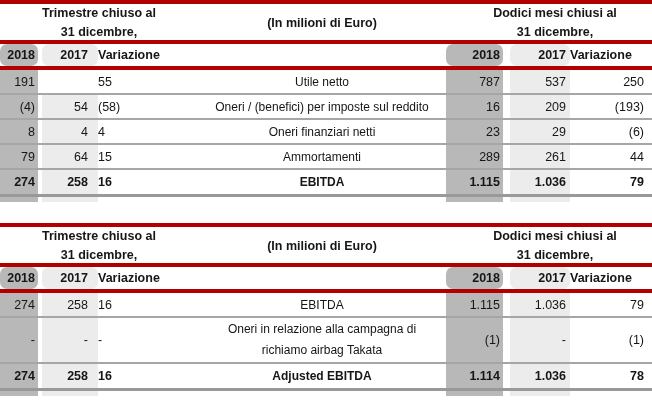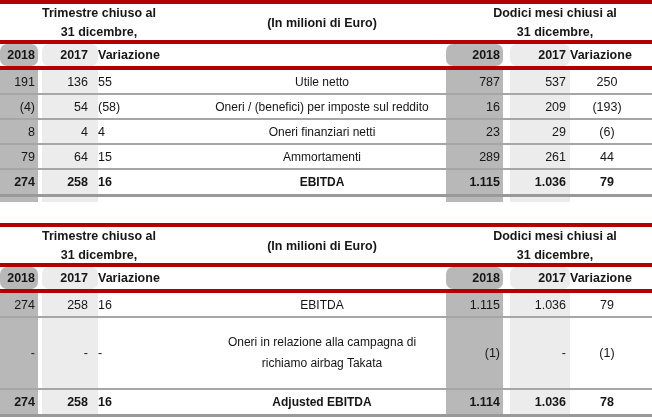--- a/index.html
+++ b/index.html
@@ -38,30 +38,30 @@
   .c4{grid-column:5;}
   .c5{grid-column:6;background:var(--col2018_bg,#b8b8b8);}
   .c6{grid-column:8;background:var(--col2017_bg,#ececec);}
   .c7{grid-column:9;}
   .c1,.c2,.c5,.c6{align-self:stretch;display:flex;align-items:center;justify-content:flex-end;}
   .c1{padding-right:3px;}
   .c2{padding-right:10px;}
   .c3{padding-right:5px;}
   .c5{padding-right:3px;}
   .c6{padding-right:4px;}
-  .c7{text-align:center;padding-right:8px;}
+  .c7{text-align:right;padding-right:8px;}
   .c4{text-align:center;font-size:12px;white-space:nowrap;}
 
   .yearrow{min-height:22px;}
   .yearrow .cell{font-weight:700;border-radius:7px;}
   .yearrow .c3,.yearrow .c7{text-align:left;padding-right:0;}
 
   .total .cell{font-weight:700;}
   .tall{min-height:43px;}
-  .tall .c4{white-space:normal;max-width:228px;margin:14px auto;line-height:21px;}
+  .tall .c4{white-space:normal;max-width:228px;margin:1px auto;line-height:21px;}
 
   .tail{min-height:5px;height:5px;}
   .tail .cell{height:5px;}
 </style>
 </head>
 <body>
 
 <div class="table">
   <div class="redline"></div>
 
@@ -86,21 +86,20 @@
     <div class="cell c4"></div>
     <div class="cell c5">2018</div>
     <div class="cell c6">2017</div>
     <div class="cell c7">Variazione</div>
   </div>
 
   <div class="redline"></div>
 
   <div class="row">
     <div class="cell c1">191</div>
-    <div class="cell c2">136</div>
     <div class="cell c3">55</div>
     <div class="cell c4">Utile netto</div>
     <div class="cell c5">787</div>
     <div class="cell c6">537</div>
     <div class="cell c7">250</div>
   </div>
   <div class="sep"></div>
 
   <div class="row">
     <div class="cell c1">(4)</div>

